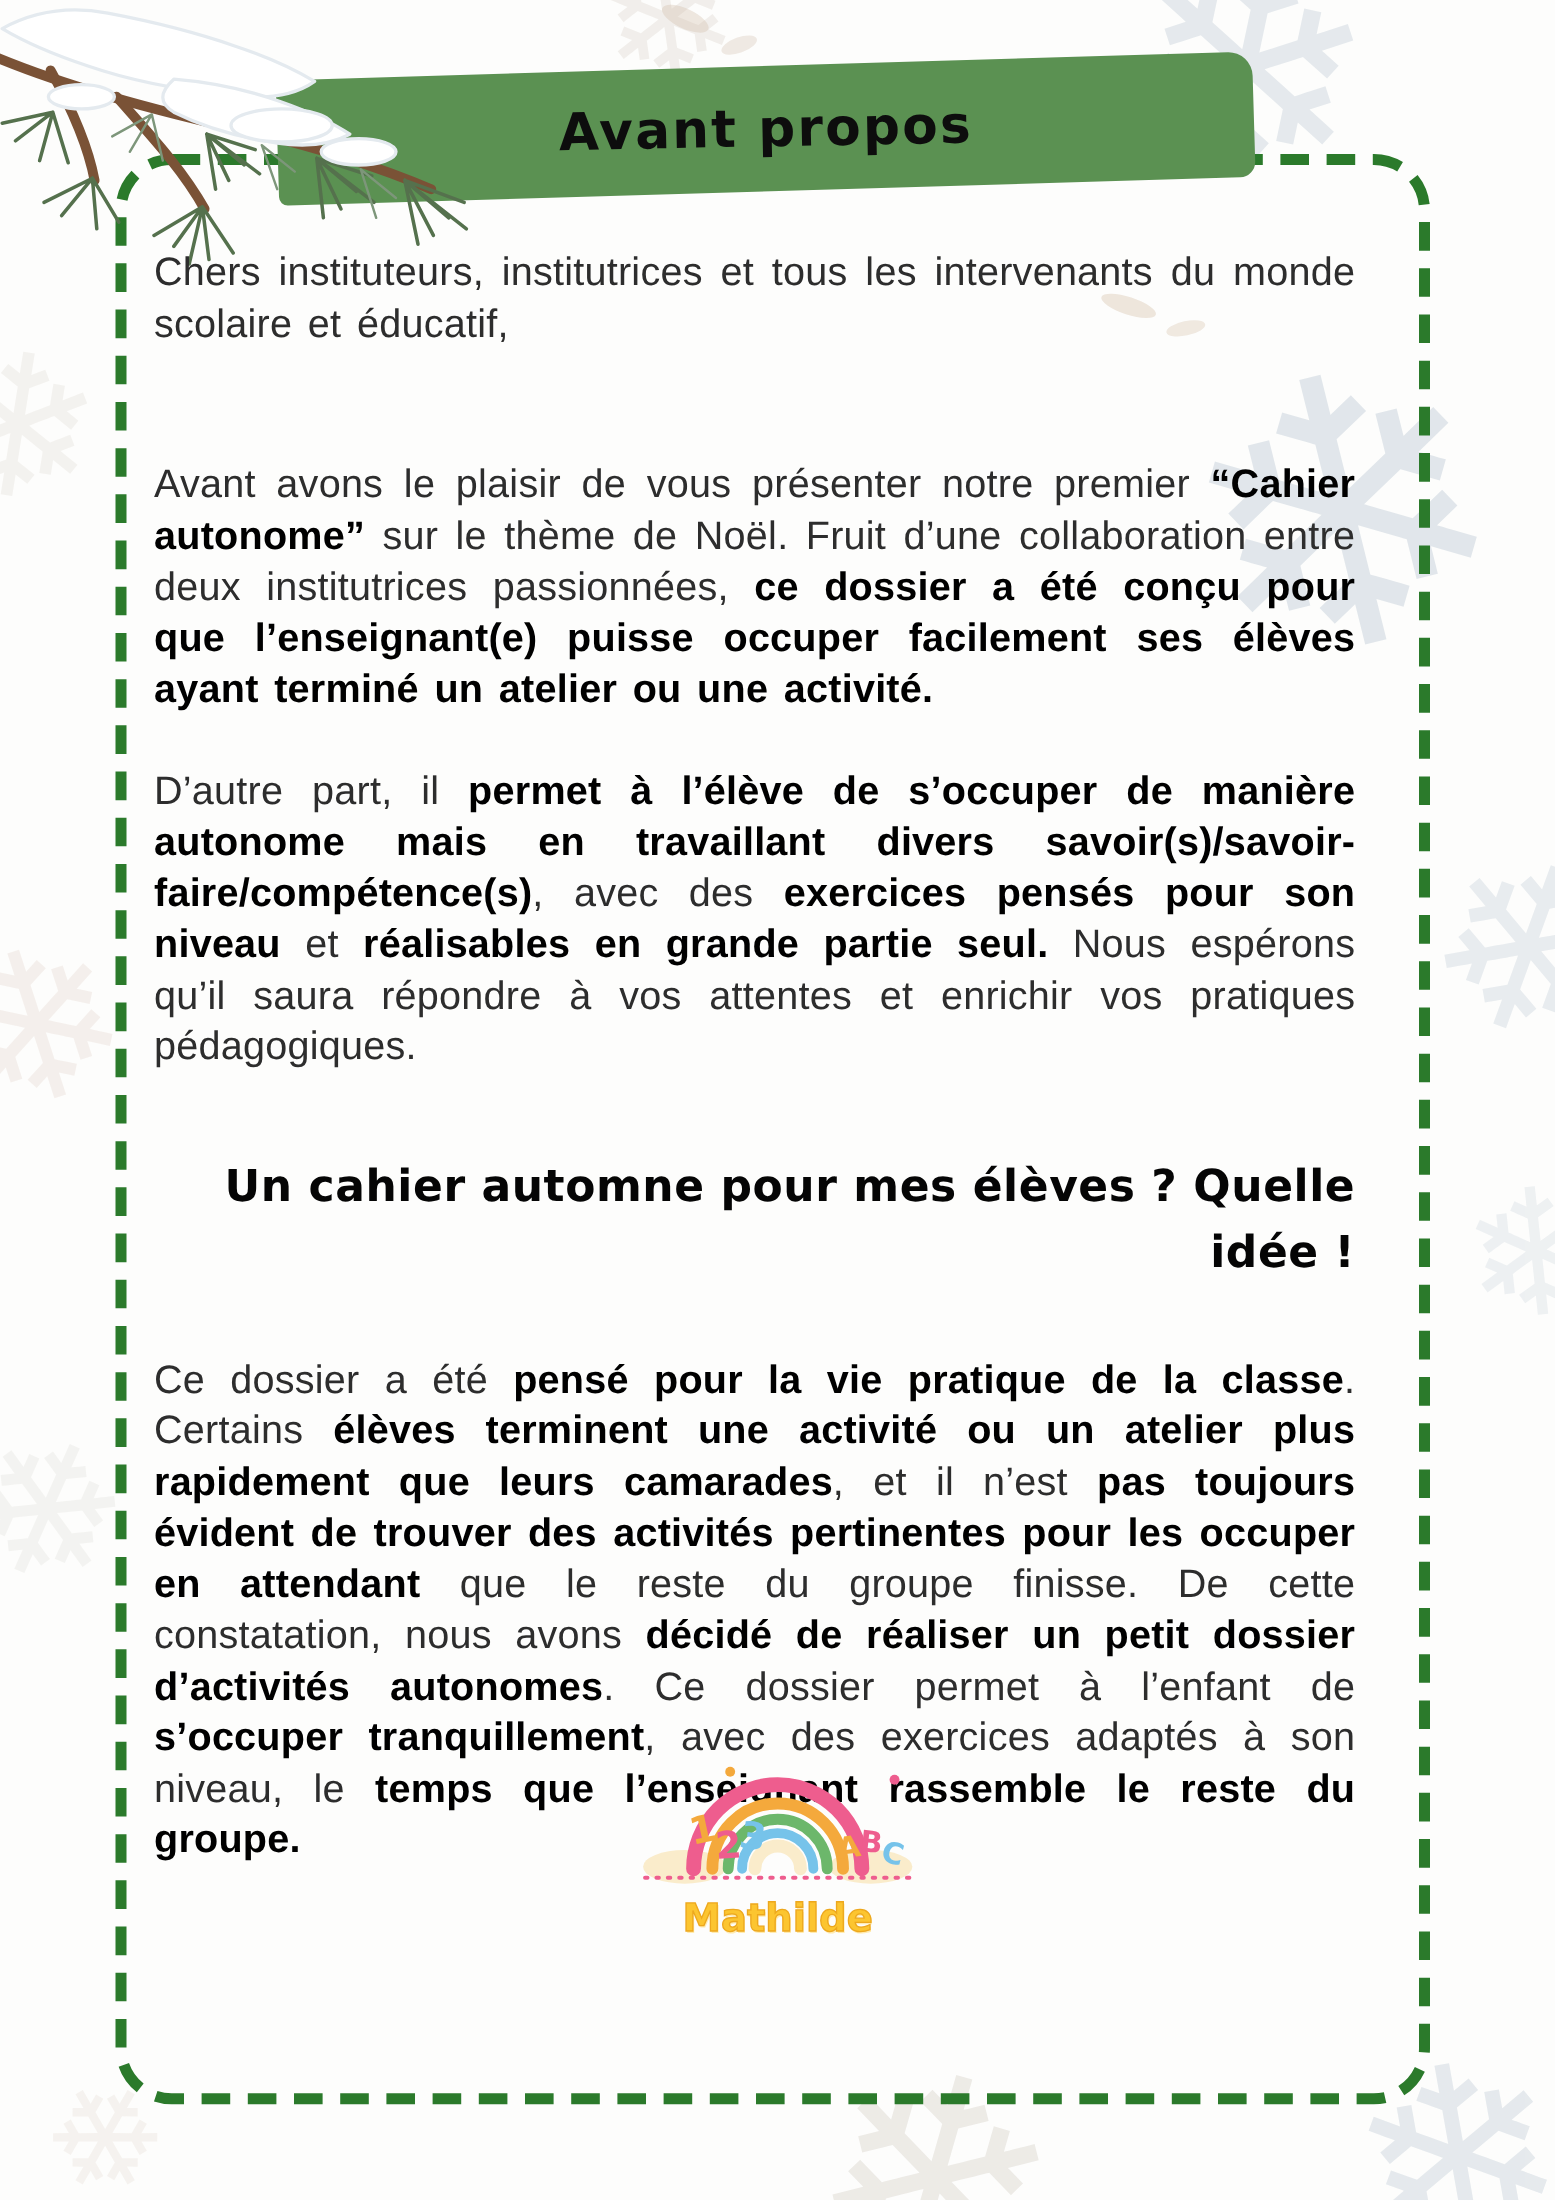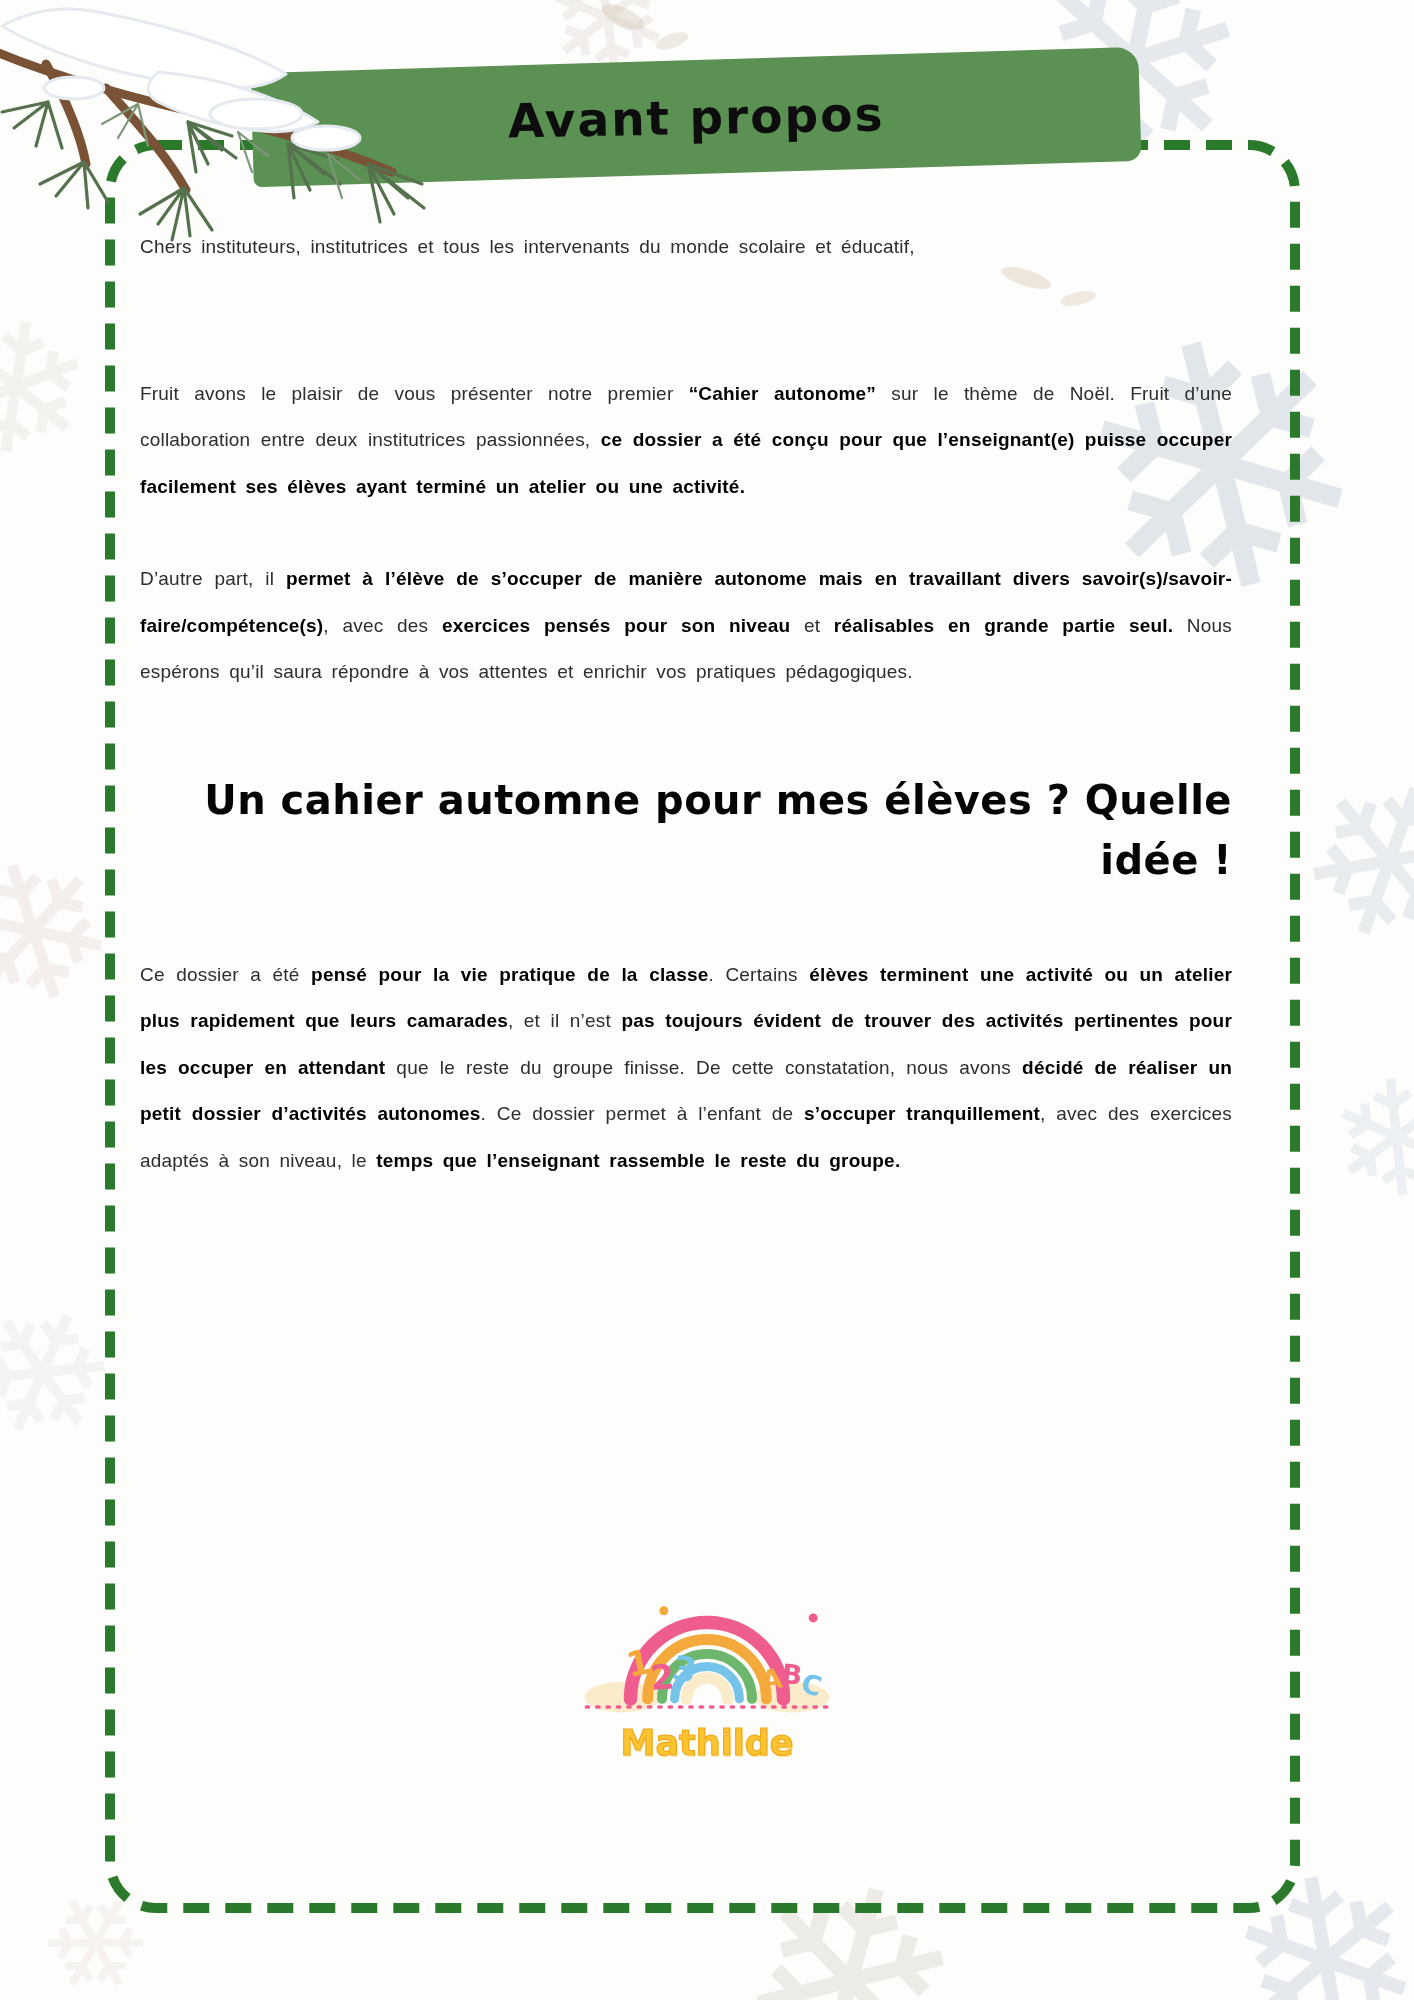--- a/index.html
+++ b/index.html
@@ -23,21 +23,21 @@
           display:flex;align-items:center;justify-content:center;}
   .banner h1{margin:0;transform:rotate(.6deg);
              font-family:"DejaVu Sans",sans-serif;font-weight:bold;
              font-size:47px;letter-spacing:2px;color:#0d0d0d;}
 
   
   .branch{position:absolute;left:-12px;top:-8px;}
 
   
   .content{position:absolute;left:140px;top:224px;width:1092px;}
-  .para{margin:0;font-size:19px;line-height:46.5px;color:#2d2d2d;
+  .para{margin:0;font-size:36px;line-height:46.5px;color:#2d2d2d;
         text-align:justify;letter-spacing:.2px;word-spacing:4px;}
   .para .b{font-weight:bold;color:#000000;}
   .mb1{margin-bottom:100px;} .mb2{margin-bottom:46px;} .mb3{margin-bottom:74px;}
   .script-heading{margin:0 0 62px 0;text-align:right;
         font-family:"DejaVu Sans",sans-serif;font-weight:bold;
         font-size:40px;line-height:60px;color:#050505;letter-spacing:.5px;}
 
   
   .logo{position:absolute;left:50%;top:1598px;transform:translateX(-50%);
         text-align:center;}
@@ -98,21 +98,21 @@
     <path d="M14,34 q44,-24 96,-14 q64,12 116,30 q42,14 72,32 q-28,20 -82,12 q-72,-8 -124,-26 q-48,-16 -78,-34 z"></path>
     <path d="M170,80 q50,4 96,20 q40,14 64,30 q-26,14 -66,8 q-54,-8 -94,-28 q-20,-12 0,-30 z"></path>
     <ellipse cx="268" cy="122" rx="46" ry="15"></ellipse>
     <ellipse cx="338" cy="146" rx="34" ry="12"></ellipse>
     <ellipse cx="86" cy="96" rx="30" ry="11"></ellipse>
   </g>
 </svg>
 
 <div class="content">
   <p class="para mb1"><span>Chers instituteurs, institutrices et tous les intervenants du monde scolaire et éducatif,</span></p>
-  <p class="para mb2"><span>Fruit avons le plaisir de vous présenter notre premier </span><span class="b">“Cahier autonome”</span><span> sur le thème de Noël. Fruit d’une collaboration entre deux institutrices passionnées, </span><span class="b">ce dossier a été conçu pour que l’enseignant(e) puisse occuper facilement ses élèves ayant terminé un atelier ou une activité.</span></p>
+  <p class="para mb2"><span>Avant avons le plaisir de vous présenter notre premier </span><span class="b">“Cahier autonome”</span><span> sur le thème de Noël. Fruit d’une collaboration entre deux institutrices passionnées, </span><span class="b">ce dossier a été conçu pour que l’enseignant(e) puisse occuper facilement ses élèves ayant terminé un atelier ou une activité.</span></p>
   <p class="para mb3"><span>D’autre part, il </span><span class="b">permet à l’élève de s’occuper de manière autonome mais en travaillant divers savoir(s)/savoir-faire/compétence(s)</span><span>, avec des </span><span class="b">exercices pensés pour son niveau</span><span> et </span><span class="b">réalisables en grande partie seul.</span><span> Nous espérons qu’il saura répondre à vos attentes et enrichir vos pratiques pédagogiques.</span></p>
   <h2 class="script-heading">
     <span>Un cahier automne pour mes élèves ? Quelle idée !</span><br>
   </h2>
   <p class="para"><span>Ce dossier a été </span><span class="b">pensé pour la vie pratique de la classe</span><span>. Certains </span><span class="b">élèves terminent une activité ou un atelier plus rapidement que leurs camarades</span><span>, et il n’est </span><span class="b">pas toujours évident de trouver des activités pertinentes pour les occuper en attendant</span><span> que le reste du groupe finisse. De cette constatation, nous avons </span><span class="b">décidé de réaliser un petit dossier d’activités autonomes</span><span>. Ce dossier permet à l’enfant de </span><span class="b">s’occuper tranquillement</span><span>, avec des exercices adaptés à son niveau, le </span><span class="b">temps que l’enseignant rassemble le reste du groupe.</span></p>
 </div>
 
 <div class="logo">
   <svg width="252" height="119" viewBox="0 0 280 132">
     <circle cx="92" cy="14" r="5" fill="var(--logo_orange,#f4a93c)"></circle>

